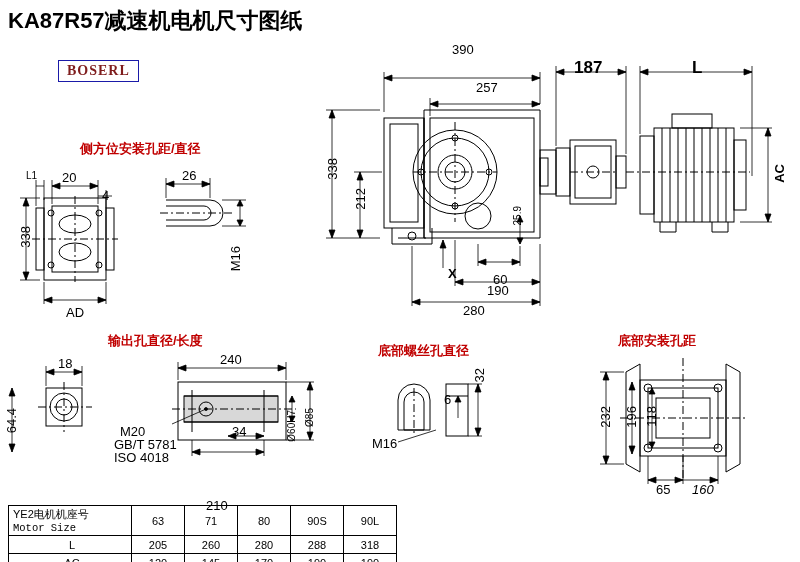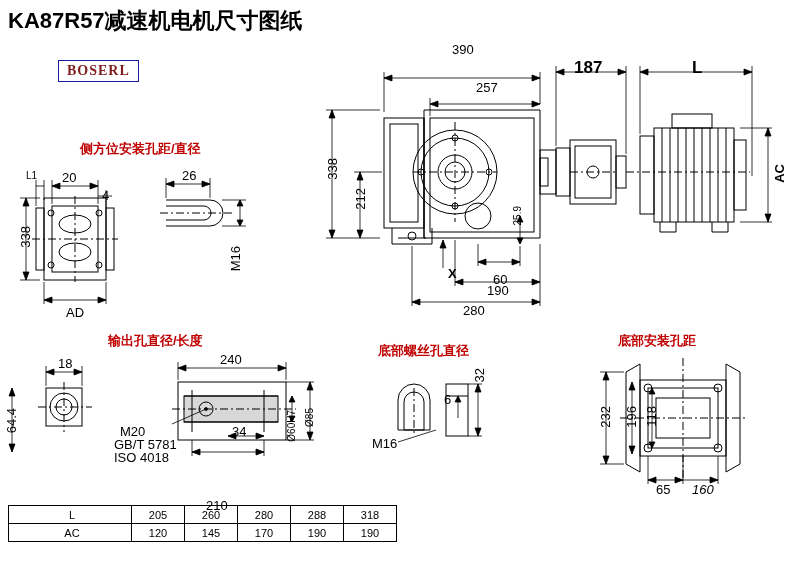--- a/index.html
+++ b/index.html
@@ -415,20 +415,31 @@
 <div class="abs dim" style="left:372px;top:436px;">M16</div>
 
 <div class="abs dim vert" style="left:598px;top:406px;">232</div>
 <div class="abs dim vert" style="left:624px;top:406px;">196</div>
 <div class="abs dim vert" style="left:644px;top:406px;">118</div>
 <div class="abs dim" style="left:656px;top:482px;">65</div>
 <div class="abs dim" style="left:692px;top:482px;font-style:italic;">160</div>
 
 <table class="abs" id="spec-table">
   <tbody>
+      <tr>
+    <td class="label" rowspan="1">
+      <div>YE2电机机座号</div>
+      <div class="mono">Motor  Size</div>
+    </td>
+    <td class="c">63</td>
+    <td class="c">71</td>
+    <td class="c">80</td>
+    <td class="c">90S</td>
+    <td class="c">90L</td>
+  </tr>
   <tr>
     <td class="label" style="text-align:center;">L</td>
     <td class="c">205</td>
     <td class="c">260</td>
     <td class="c">280</td>
     <td class="c">288</td>
     <td class="c">318</td>
   </tr>
   <tr>
     <td class="label" style="text-align:center;">AC</td>

